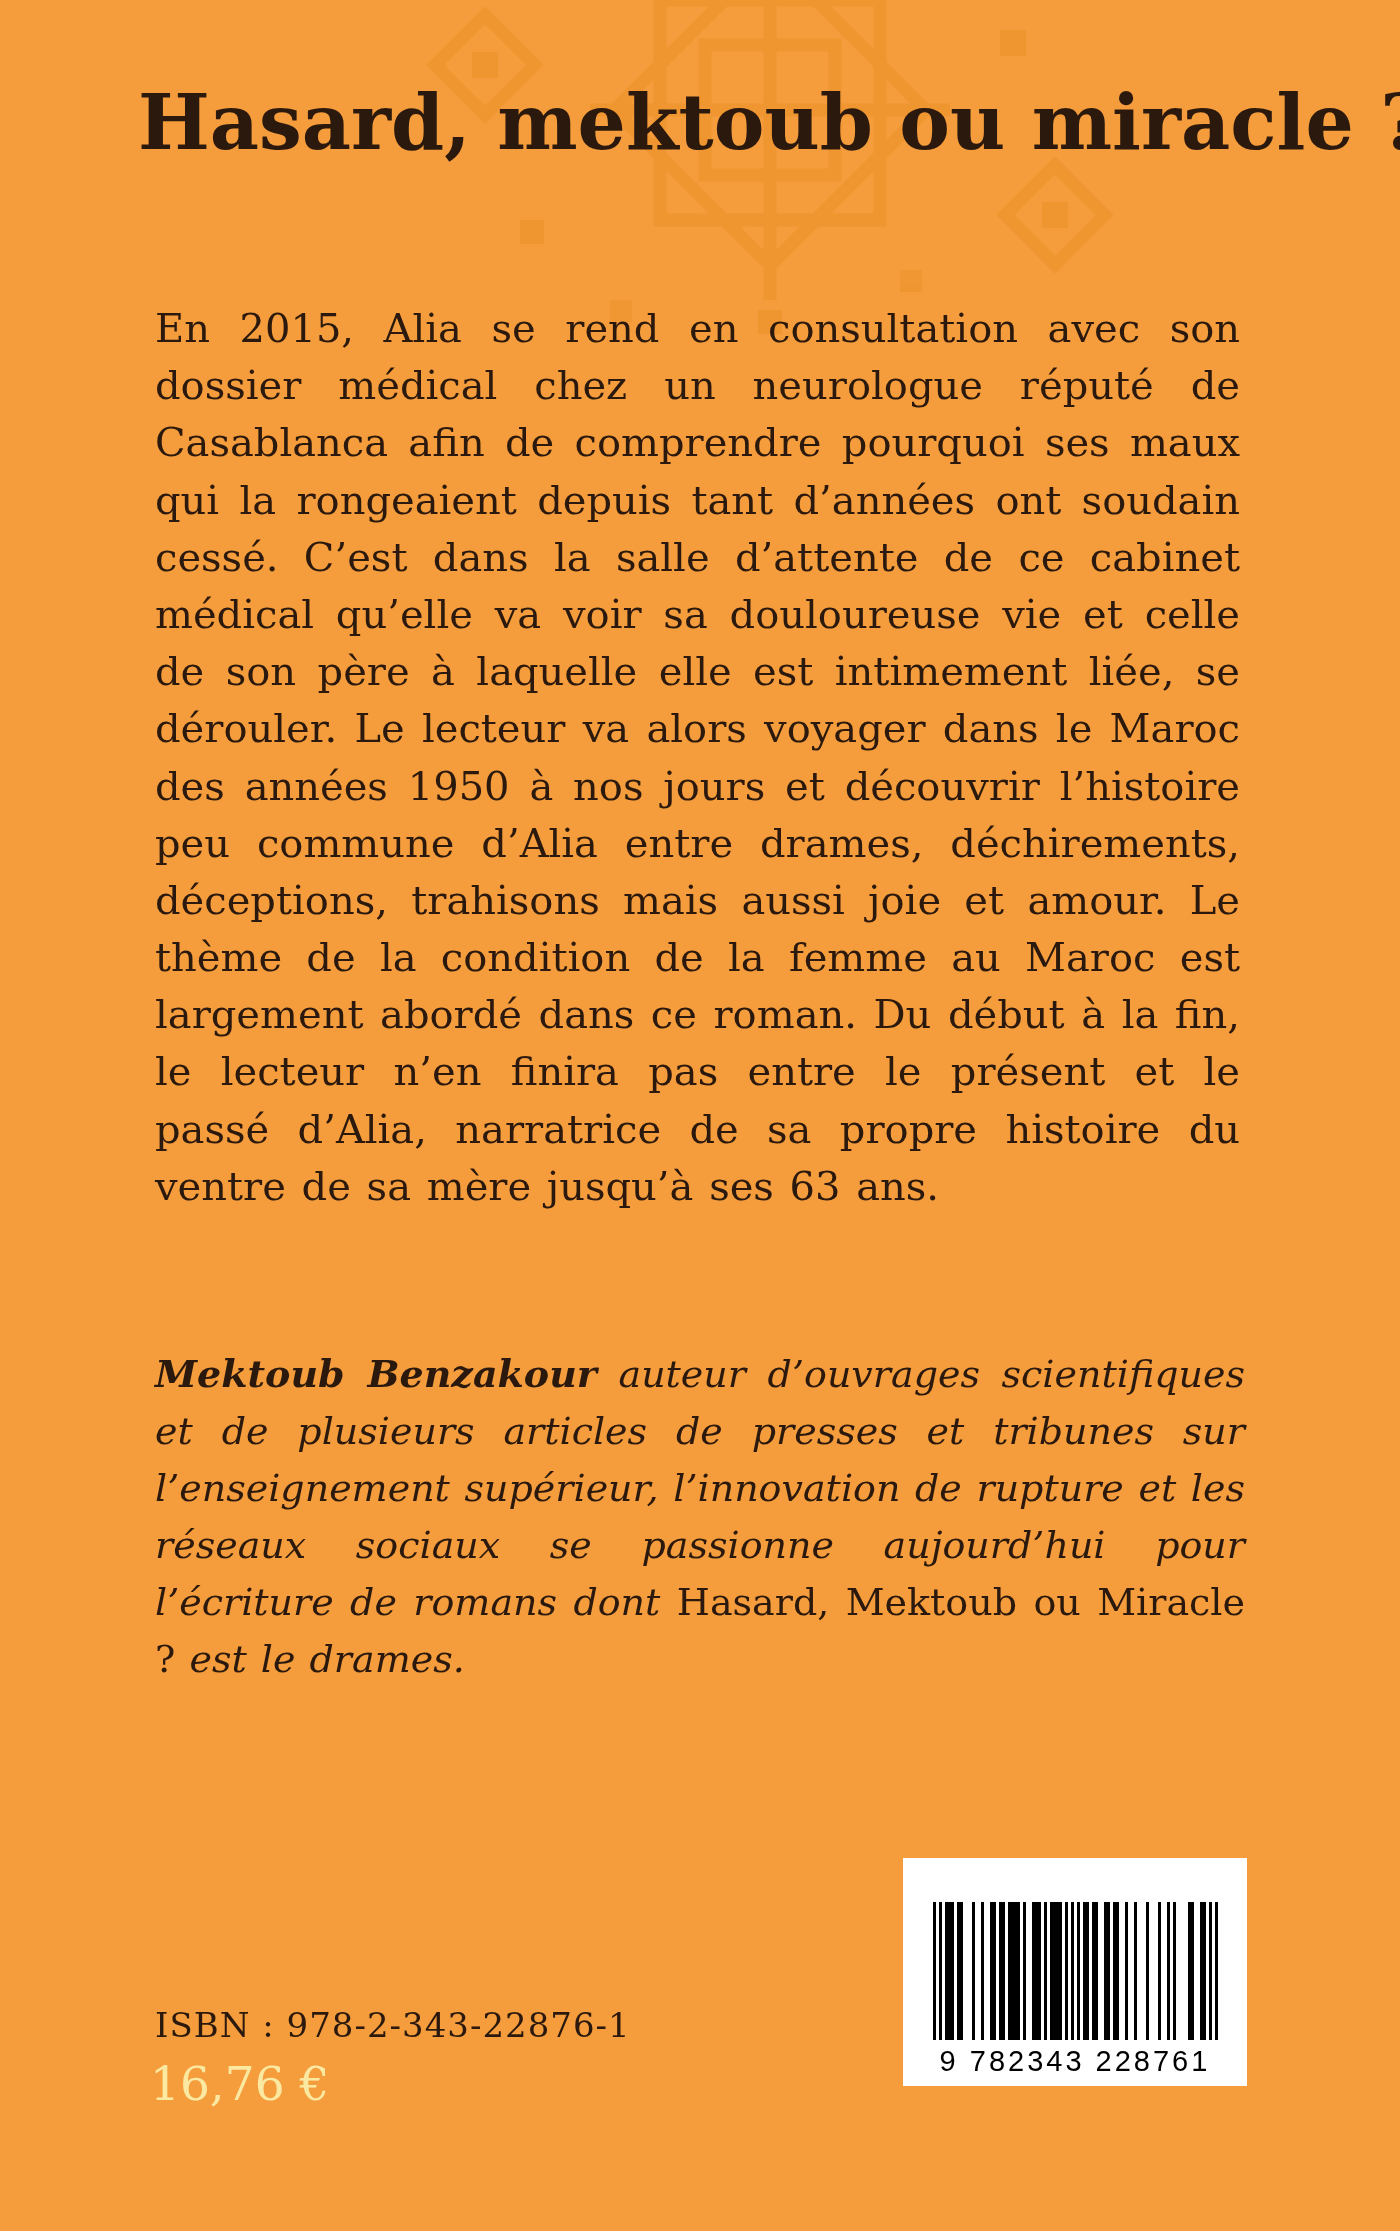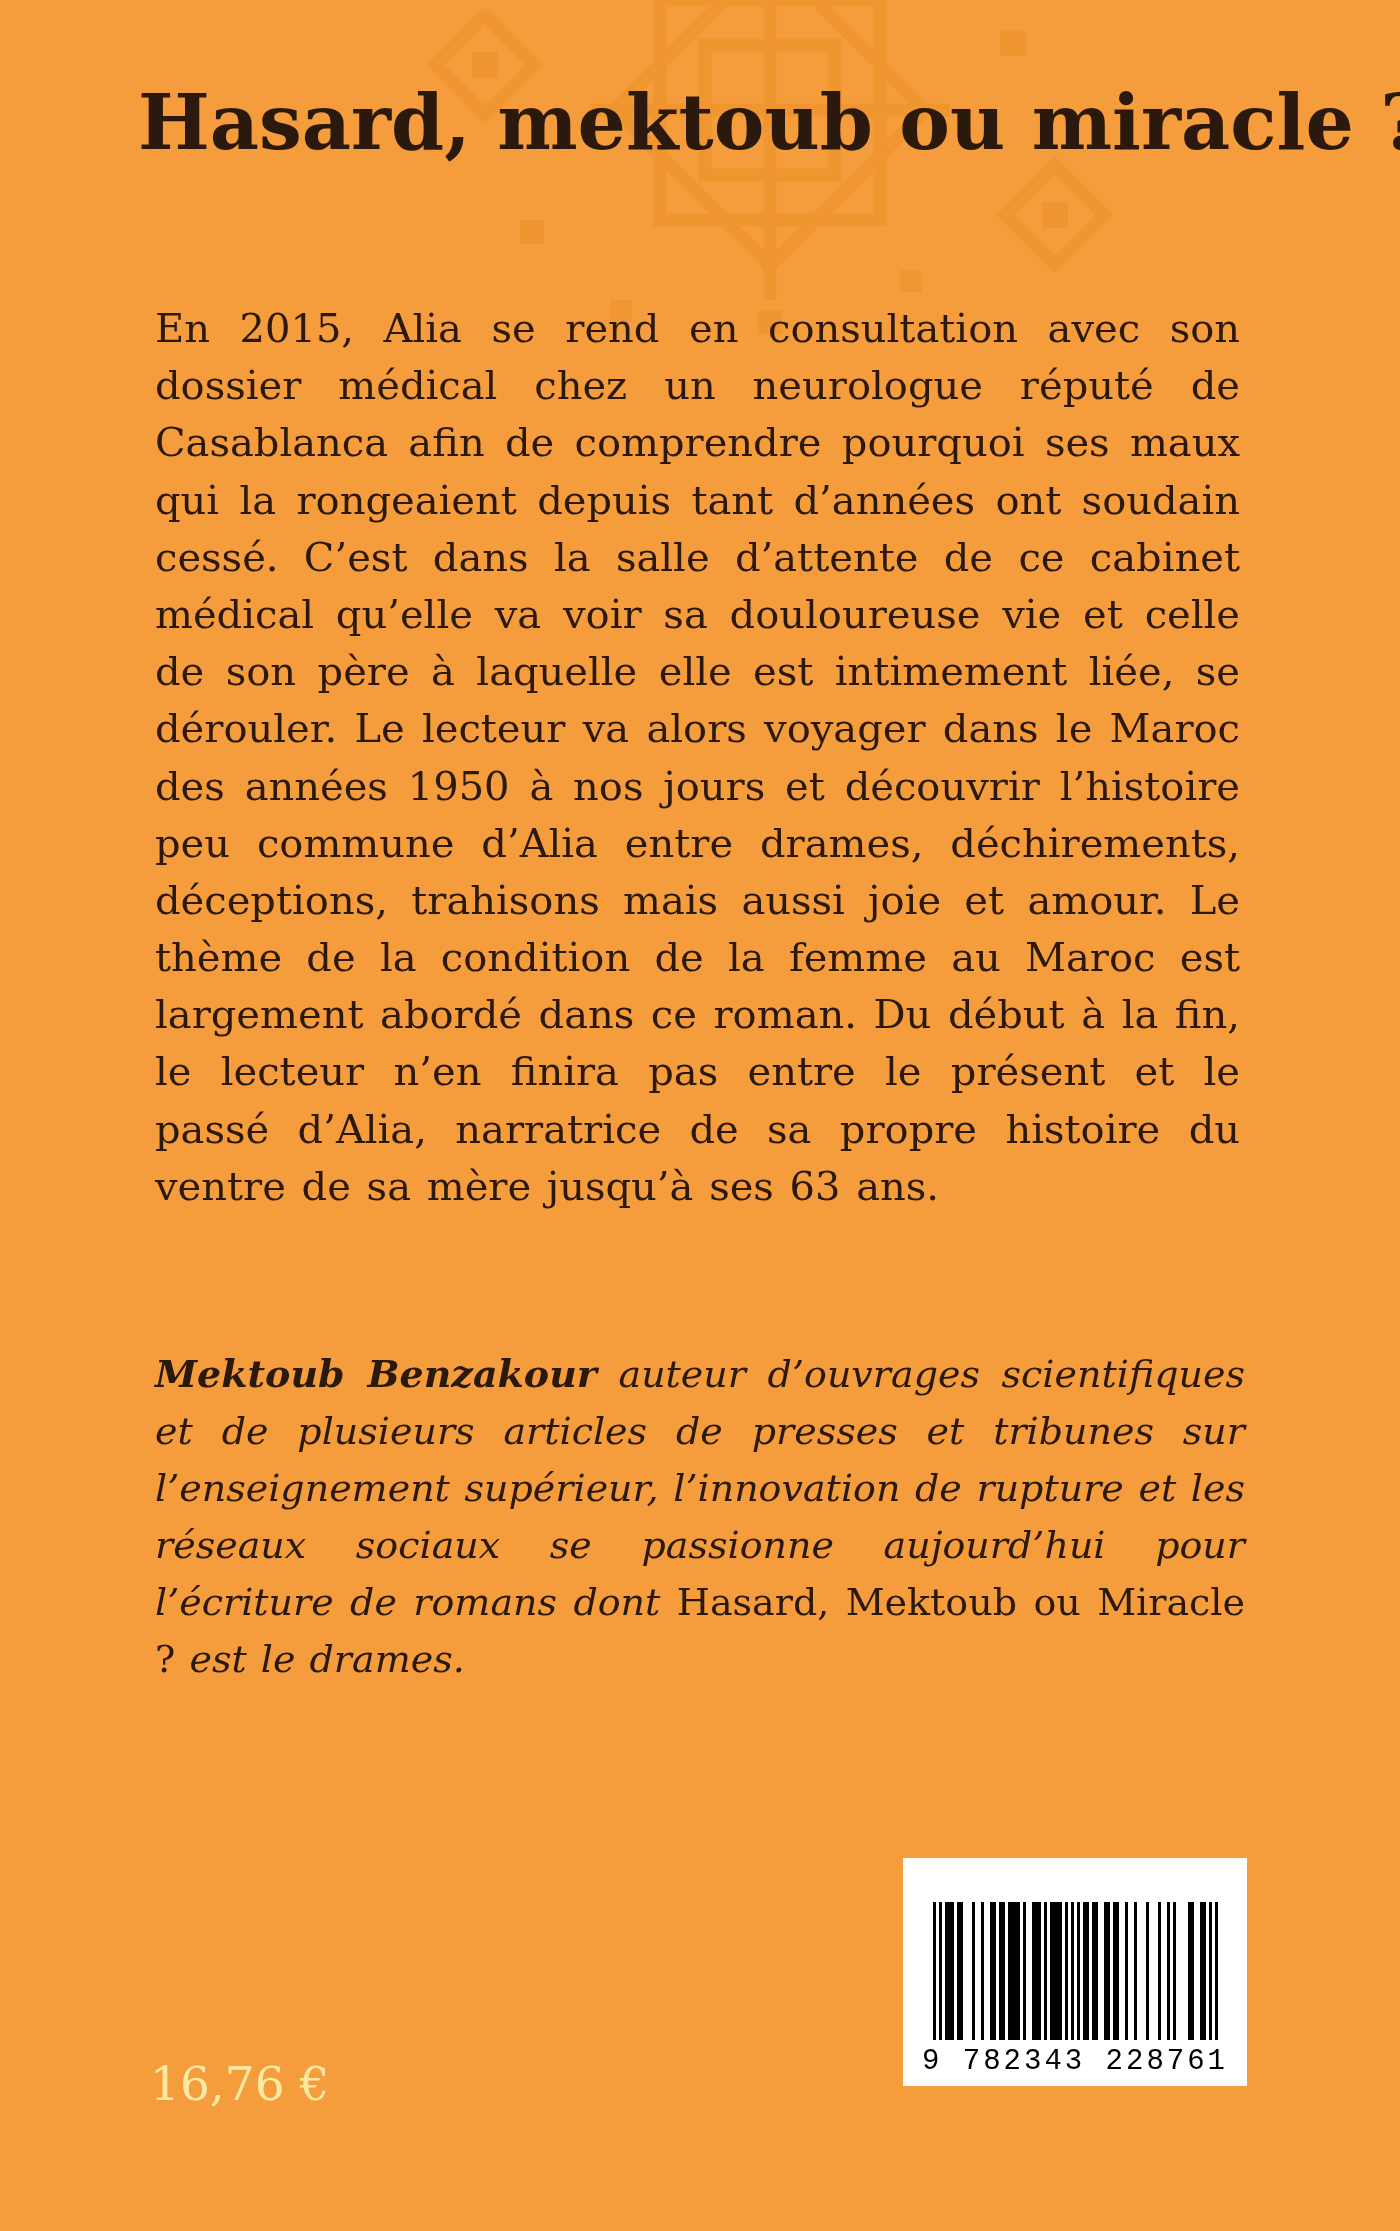--- a/index.html
+++ b/index.html
@@ -95,21 +95,21 @@
     justify-content: center;
   }
   .bars div { height: 100%; }
   .bars .b { background: #000; }
   .bars .s { background: transparent; }
   .barcode-number {
     margin-top: 5px;
     font-size: 29px;
     letter-spacing: 3px;
     color: #000;
-    font-family: Liberation Mono, monospace;
+    font-family: Liberation Sans, sans-serif;
     white-space: nowrap;
   }
 </style>
 </head>
 <body>
 
 <div class="page">
 
   <svg class="pattern" width="820" height="430" viewBox="0 0 820 430" aria-hidden="true">
     <g fill="none" stroke="#EA8E25" stroke-width="13" opacity="0.45">
@@ -131,20 +131,21 @@
       <rect x="250" y="330" width="22" height="22"></rect>
     </g>
   </svg>
 
   <h1 class="title">Hasard, mektoub ou miracle ?</h1>
 
   <p class="synopsis">En 2015, Alia se rend en consultation avec son dossier médical chez un neurologue réputé de Casablanca afin de comprendre pourquoi ses maux qui la rongeaient depuis tant d’années ont soudain cessé. C’est dans la salle d’attente de ce cabinet médical qu’elle va voir sa douloureuse vie et celle de son père à laquelle elle est intimement liée, se dérouler. Le lecteur va alors voyager dans le Maroc des années 1950 à nos jours et découvrir l’histoire peu commune d’Alia entre drames, déchirements, déceptions, trahisons mais aussi joie et amour. Le thème de la condition de la femme au Maroc est largement abordé dans ce roman. Du début à la fin, le lecteur n’en finira pas entre le présent et le passé d’Alia, narratrice de sa propre histoire du ventre de sa mère jusqu’à ses 63 ans.</p>
 
   <p class="bio"><strong class="author">Mektoub Benzakour</strong><span> auteur d’ouvrages scientifiques et de plusieurs articles de presses et tribunes sur l’enseignement supérieur, l’innovation de rupture et les réseaux sociaux se passionne aujourd’hui pour l’écriture de romans dont </span><span class="upright">Hasard, Mektoub ou Miracle ?</span><span> est le drames.</span></p>
 
+  <div class="isbn">ISBN : 978-2-343-22876-1</div>
 
   <div class="price">16,76 €</div>
 
   <div class="barcode-box">
     <div class="bars">
         <div class="b" style="width:3px"></div>
         <div class="s" style="width:3px"></div>
         <div class="b" style="width:3px"></div>
         <div class="s" style="width:3px"></div>
         <div class="b" style="width:3px"></div>

